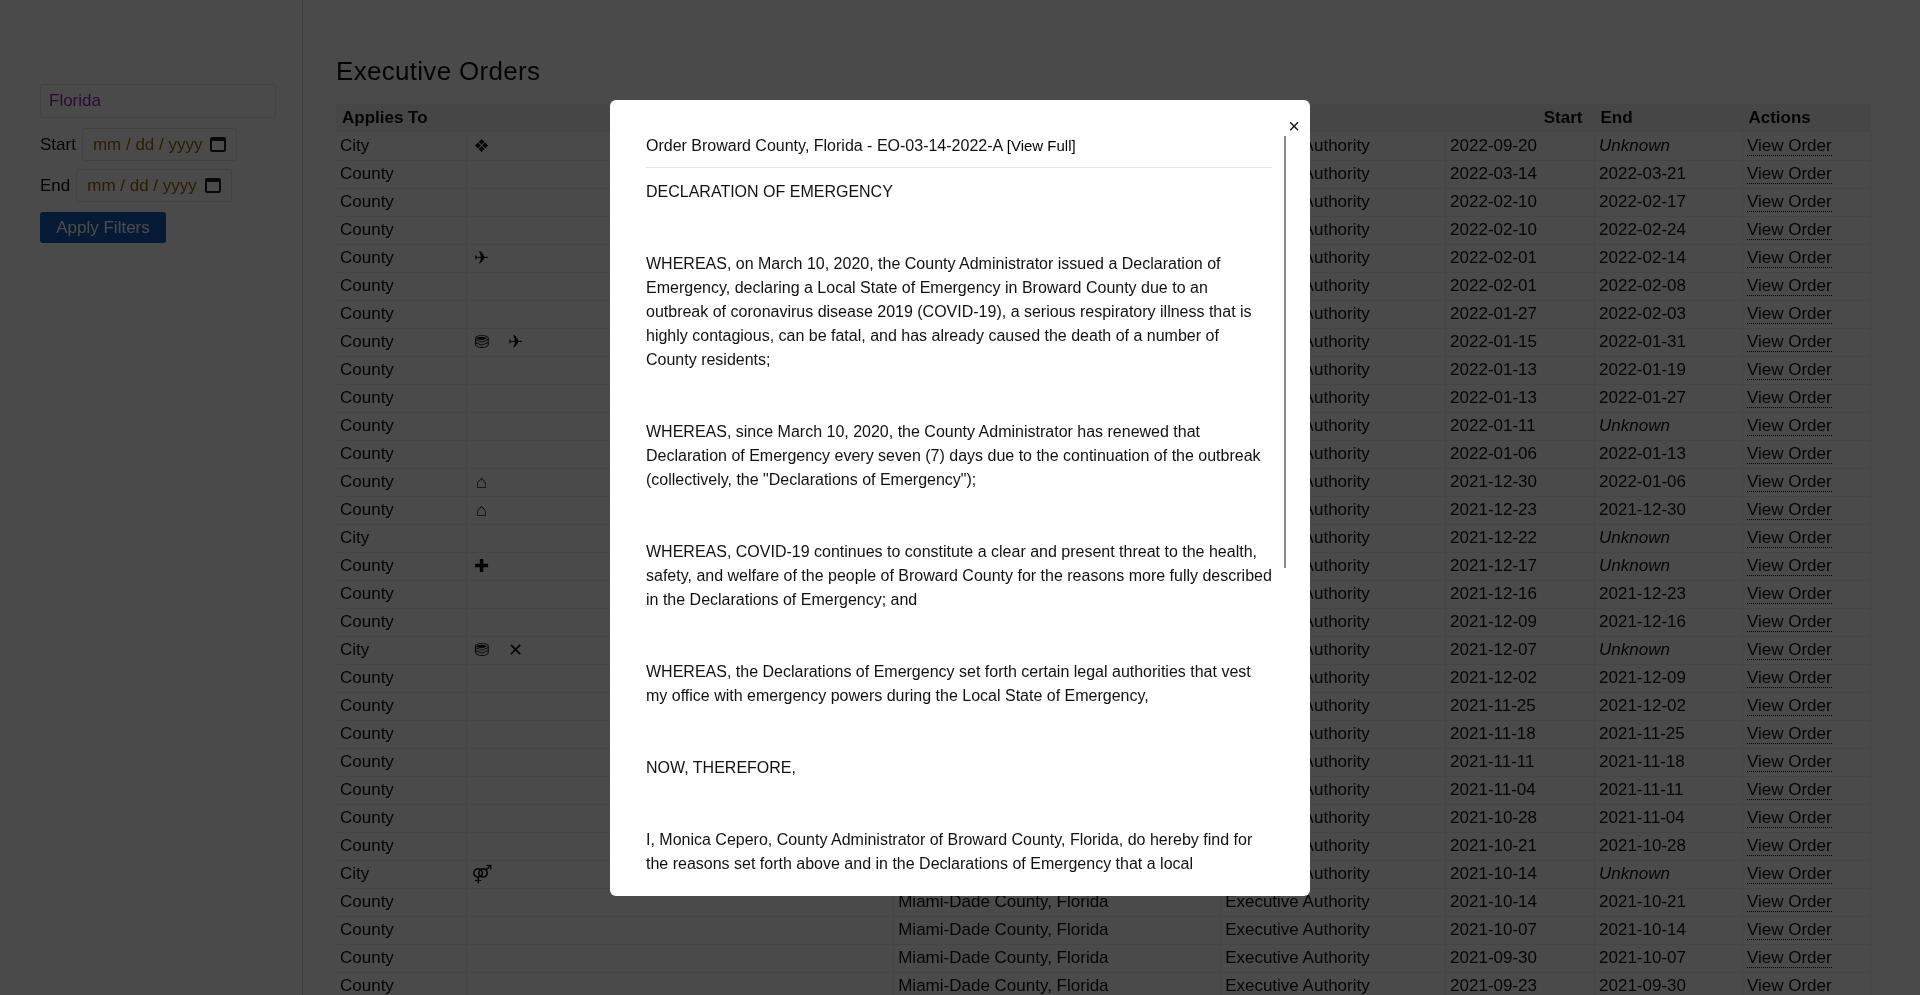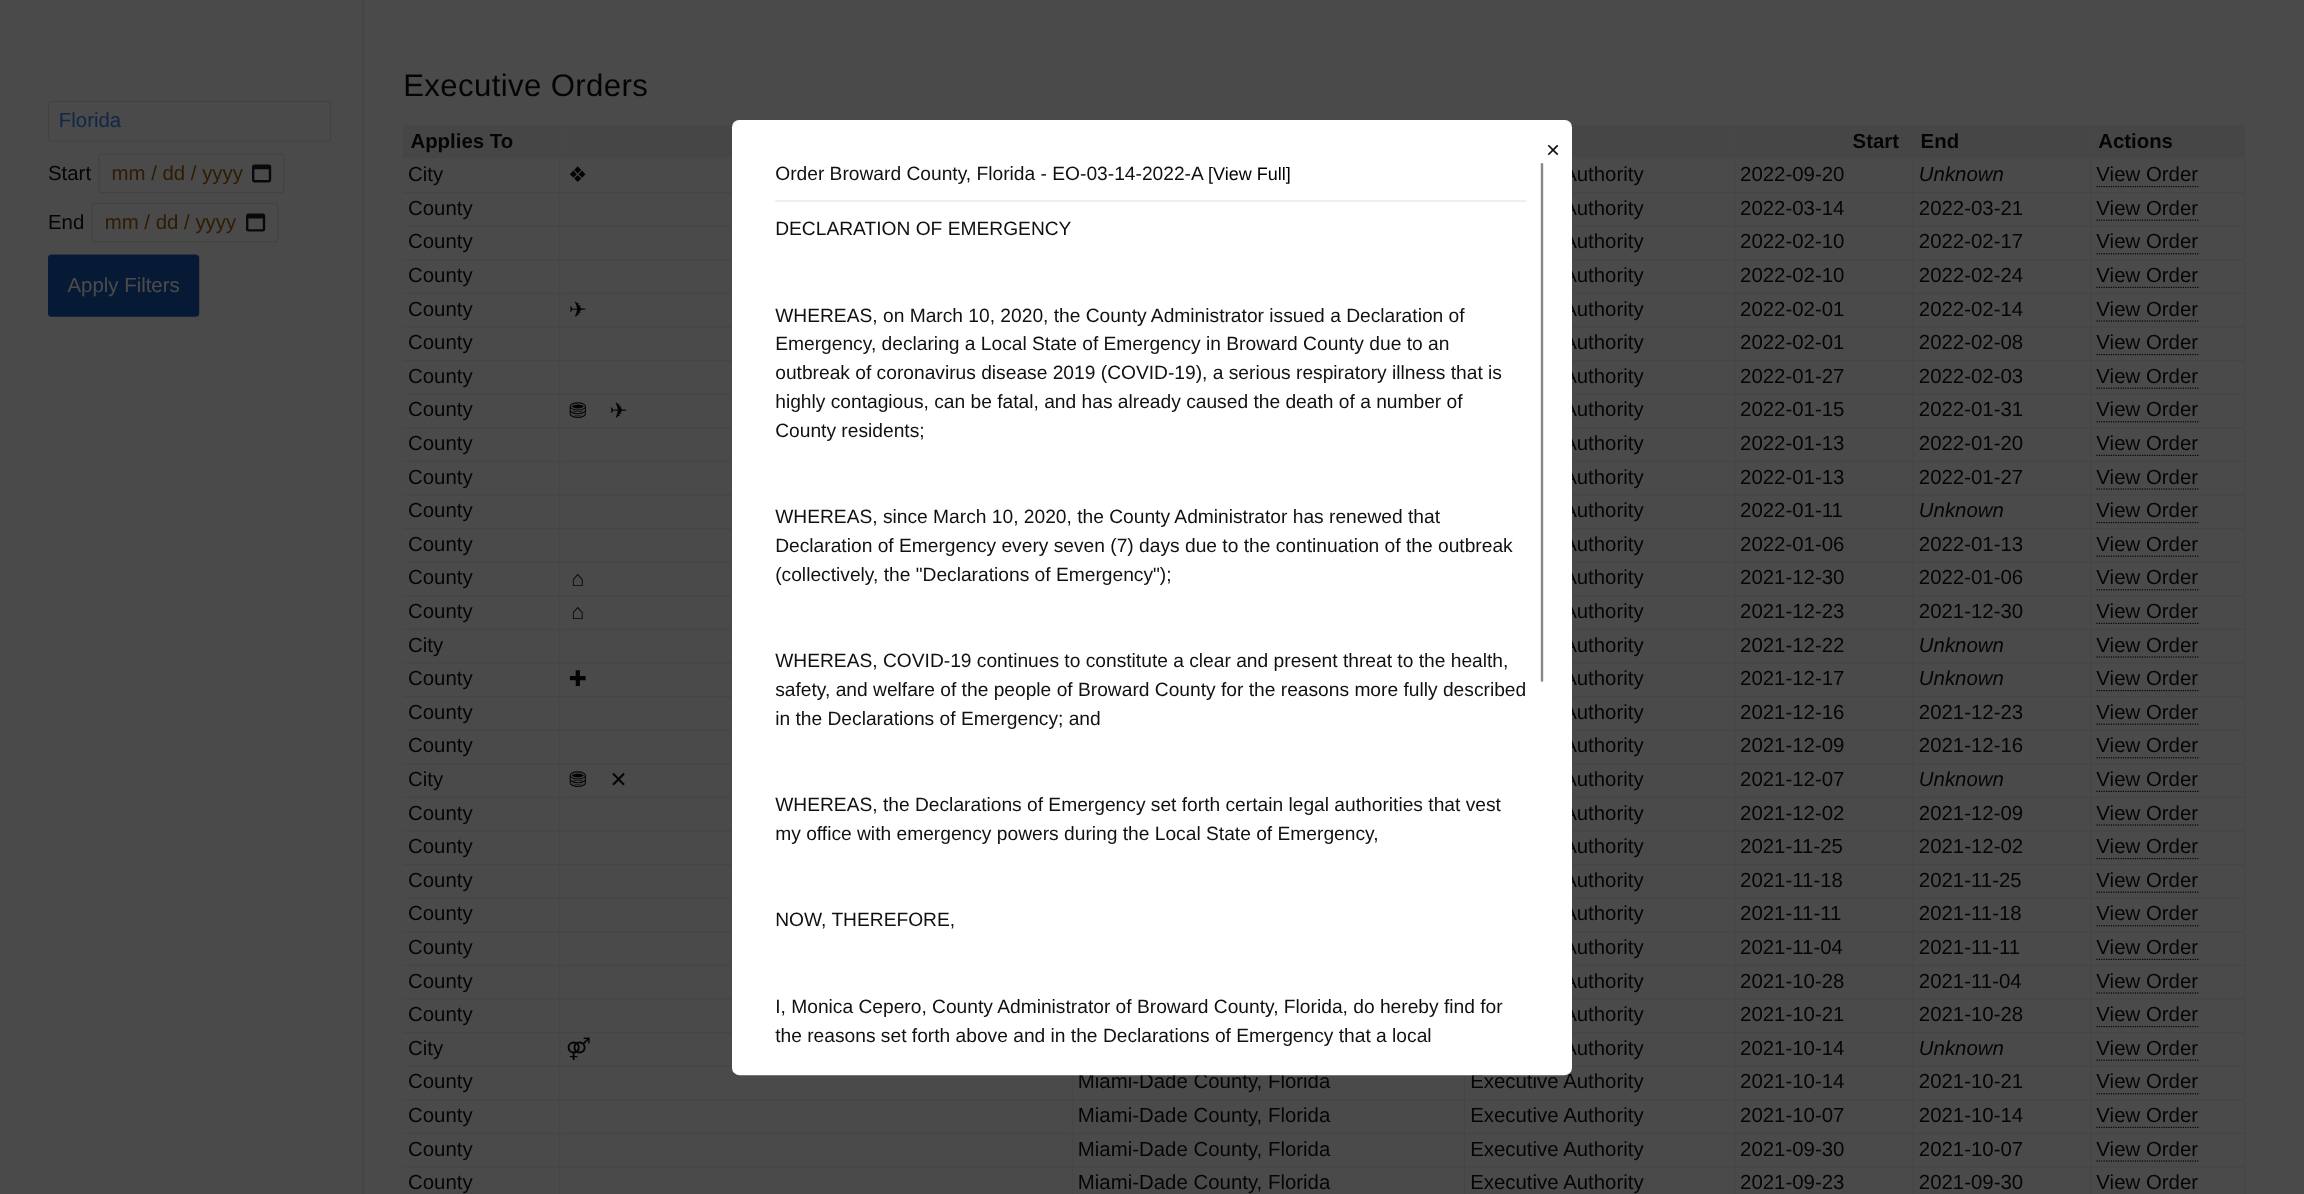--- a/index.html
+++ b/index.html
@@ -1,25 +1,25 @@
 <!DOCTYPE html>
 <html><head>
 <meta charset="utf-8">
 <style>
   * { box-sizing: border-box; }
   html, body { margin: 0; padding: 0; width: 1920px; height: 995px; overflow: hidden; }
   body { font-family: "Liberation Sans", "DejaVu Sans", sans-serif; color: #111; background: #fff; position: relative; }
 
   .sidebar { position: absolute; left: 0; top: 0; width: 303px; height: 995px; border-right: 1px solid #ddd; padding: 84px 0 0 40px; }
-  .search-input { width: 236px; height: 34px; border: 1px solid #e3e3e3; border-radius: 3px; padding: 0 8px; font-size: 17px; font-family: "Liberation Sans", sans-serif; color: #3b82f6; background: #fff; }
+  .search-input { width: 236px; height: 34px; border: 1px solid #e3e3e3; border-radius: 3px; padding: 0 8px; font-size: 17px; font-family: "Liberation Sans", sans-serif; color: #a21caf; background: #fff; }
   .date-row { display: flex; align-items: center; margin-top: 8px; font-size: 17px; }
   .date-row .lbl { margin-right: 6px; }
   .date-input { display: flex; align-items: center; height: 33px; border: 1px solid #e3e3e3; border-radius: 3px; padding: 0 10px; font-size: 17px; color: #a16207; gap: 8px; }
   .cal-icon { width: 16px; height: 15px; border: 2px solid #222; border-top-width: 4px; border-radius: 2px; display: inline-block; }
-  .apply-btn { margin-top: 10px; width: 126px; height: 52px; background: #1a5ab8; color: #fff; border: none; border-radius: 3px; font-size: 17px; font-family: "Liberation Sans", sans-serif; }
+  .apply-btn { margin-top: 10px; width: 126px; height: 31px; background: #1a5ab8; color: #fff; border: none; border-radius: 3px; font-size: 17px; font-family: "Liberation Sans", sans-serif; }
 
   .main { position: absolute; left: 336px; top: 0; right: 0; }
   .page-title { position: absolute; top: 56px; left: 0; font-size: 26px; font-weight: normal; margin: 0; letter-spacing: 0.3px; }
   table.orders { position: absolute; top: 104px; left: 0; border-collapse: collapse; font-size: 17px; width: 1535px; }
   table.orders th { background: #f2f2f2; font-weight: bold; height: 28px; padding: 0 6px; text-align: left; }
   table.orders td { height: 28px; padding: 0 4px; border-bottom: 1px solid #eee; border-right: 1px solid #eee; white-space: nowrap; }
   .c-applies { width: 131px; }
   .c-icons { width: 427px; }
   .c-juris { width: 327px; padding-left: 4px; }
   .c-type { width: 225px; }
@@ -151,21 +151,21 @@
           <td class="c-start">2022-01-15</td>
           <td class="c-end">2022-01-31</td>
           <td class="c-actions"><a href="#" class="view-link">View Order</a></td>
         </tr>
         <tr>
           <td class="c-applies">County</td>
           <td class="c-icons"></td>
           <td class="c-juris"></td>
           <td class="c-type">Executive Authority</td>
           <td class="c-start">2022-01-13</td>
-          <td class="c-end">2022-01-20</td>
+          <td class="c-end">2022-01-19</td>
           <td class="c-actions"><a href="#" class="view-link">View Order</a></td>
         </tr>
         <tr>
           <td class="c-applies">County</td>
           <td class="c-icons"></td>
           <td class="c-juris"></td>
           <td class="c-type">Executive Authority</td>
           <td class="c-start">2022-01-13</td>
           <td class="c-end">2022-01-27</td>
           <td class="c-actions"><a href="#" class="view-link">View Order</a></td>

